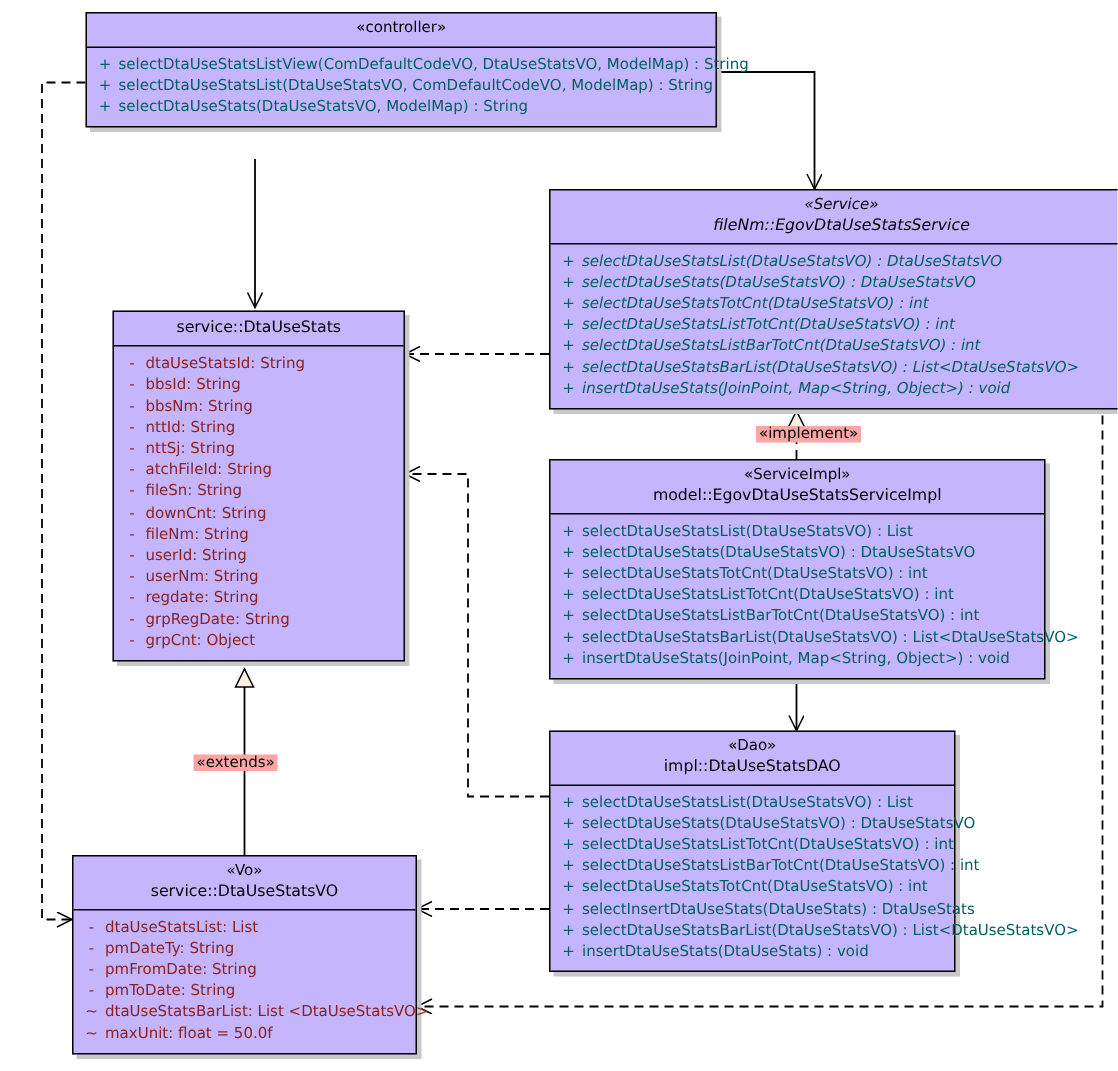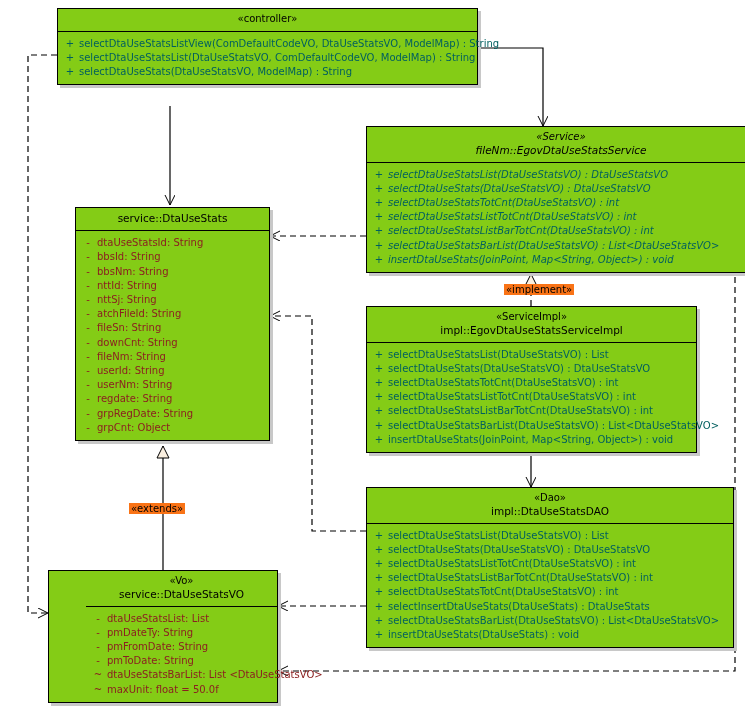--- a/index.html
+++ b/index.html
@@ -20,21 +20,21 @@
   }
   svg.conn {
     position: absolute;
     left: 0; top: 0;
     width: 745px; height: 714px;
     pointer-events: none;
     z-index: 1;
   }
   .uml-class {
     position: absolute;
-    background: #84cc16;
+    background: #c4b5fd;
     border: 1px solid #000000;
     box-shadow: 3px 3px 0 0 #c8c8c8;
     z-index: 3;
   }
   .uml-header {
     padding: 4px 4px 5px 4px;
     text-align: center;
     border-bottom: 1px solid #000000;
     line-height: 1.25;
   }
@@ -69,21 +69,21 @@
   }
   .sig { color: #005f5f; }
   .attr .vis { color: #8b2020; }
   .attr .sig { color: #8b2020; }
   .uml-class.iface .sig,
   .uml-class.iface .vis { font-style: italic; }
   .edge-label {
     position: absolute;
     font-size: 10px;
     color: #000000;
-    background: #f97316;
+    background: #fca5a5;
     padding: 0 2px;
     z-index: 2;
     white-space: nowrap;
   }
 </style>
 </head>
 <body>
 
 <div id="canvas">
 
@@ -238,21 +238,21 @@
       <div class="member attr">
           <span class="vis">-</span>
           <span class="sig">grpCnt:  Object</span>
         </div>
     </div>
   </div>
 
   <div class="uml-class" style="left:366px; top:306px; width:331px;">
     <div class="uml-header">
       <span class="stereotype">«ServiceImpl»</span>
-      <span class="cls-name">impl::EgovDtaUseStatsServiceImpl</span>
+      <span class="cls-name">model::EgovDtaUseStatsServiceImpl</span>
     </div>
     <div class="uml-body">
       <div class="member">
           <span class="vis">+</span>
           <span class="sig">selectDtaUseStatsList(DtaUseStatsVO) : List</span>
         </div>
       <div class="member">
           <span class="vis">+</span>
           <span class="sig">selectDtaUseStats(DtaUseStatsVO) : DtaUseStatsVO</span>
         </div>
@@ -272,21 +272,21 @@
           <span class="vis">+</span>
           <span class="sig">selectDtaUseStatsBarList(DtaUseStatsVO) : List&lt;DtaUseStatsVO&gt;</span>
         </div>
       <div class="member">
           <span class="vis">+</span>
           <span class="sig">insertDtaUseStats(JoinPoint, Map&lt;String, Object&gt;) : void</span>
         </div>
     </div>
   </div>
 
-  <div class="uml-class" style="left:366px; top:487px; width:368px;">
+  <div class="uml-class" style="left:366px; top:487px; width:271px;">
     <div class="uml-header">
       <span class="stereotype">«Dao»</span>
       <span class="cls-name">impl::DtaUseStatsDAO</span>
     </div>
     <div class="uml-body">
       <div class="member">
           <span class="vis">+</span>
           <span class="sig">selectDtaUseStatsList(DtaUseStatsVO) : List</span>
         </div>
       <div class="member">
@@ -313,21 +313,21 @@
           <span class="vis">+</span>
           <span class="sig">selectDtaUseStatsBarList(DtaUseStatsVO) : List&lt;DtaUseStatsVO&gt;</span>
         </div>
       <div class="member">
           <span class="vis">+</span>
           <span class="sig">insertDtaUseStats(DtaUseStats) : void</span>
         </div>
     </div>
   </div>
 
-  <div class="uml-class" style="left:48px; top:570px; width:230px;padding-left:37px;">
+  <div class="uml-class" style="left:48px; top:570px; width:230px;">
     <div class="uml-header">
       <span class="stereotype">«Vo»</span>
       <span class="cls-name">service::DtaUseStatsVO</span>
     </div>
     <div class="uml-body">
       <div class="member attr">
           <span class="vis">-</span>
           <span class="sig">dtaUseStatsList:  List</span>
         </div>
       <div class="member attr">

